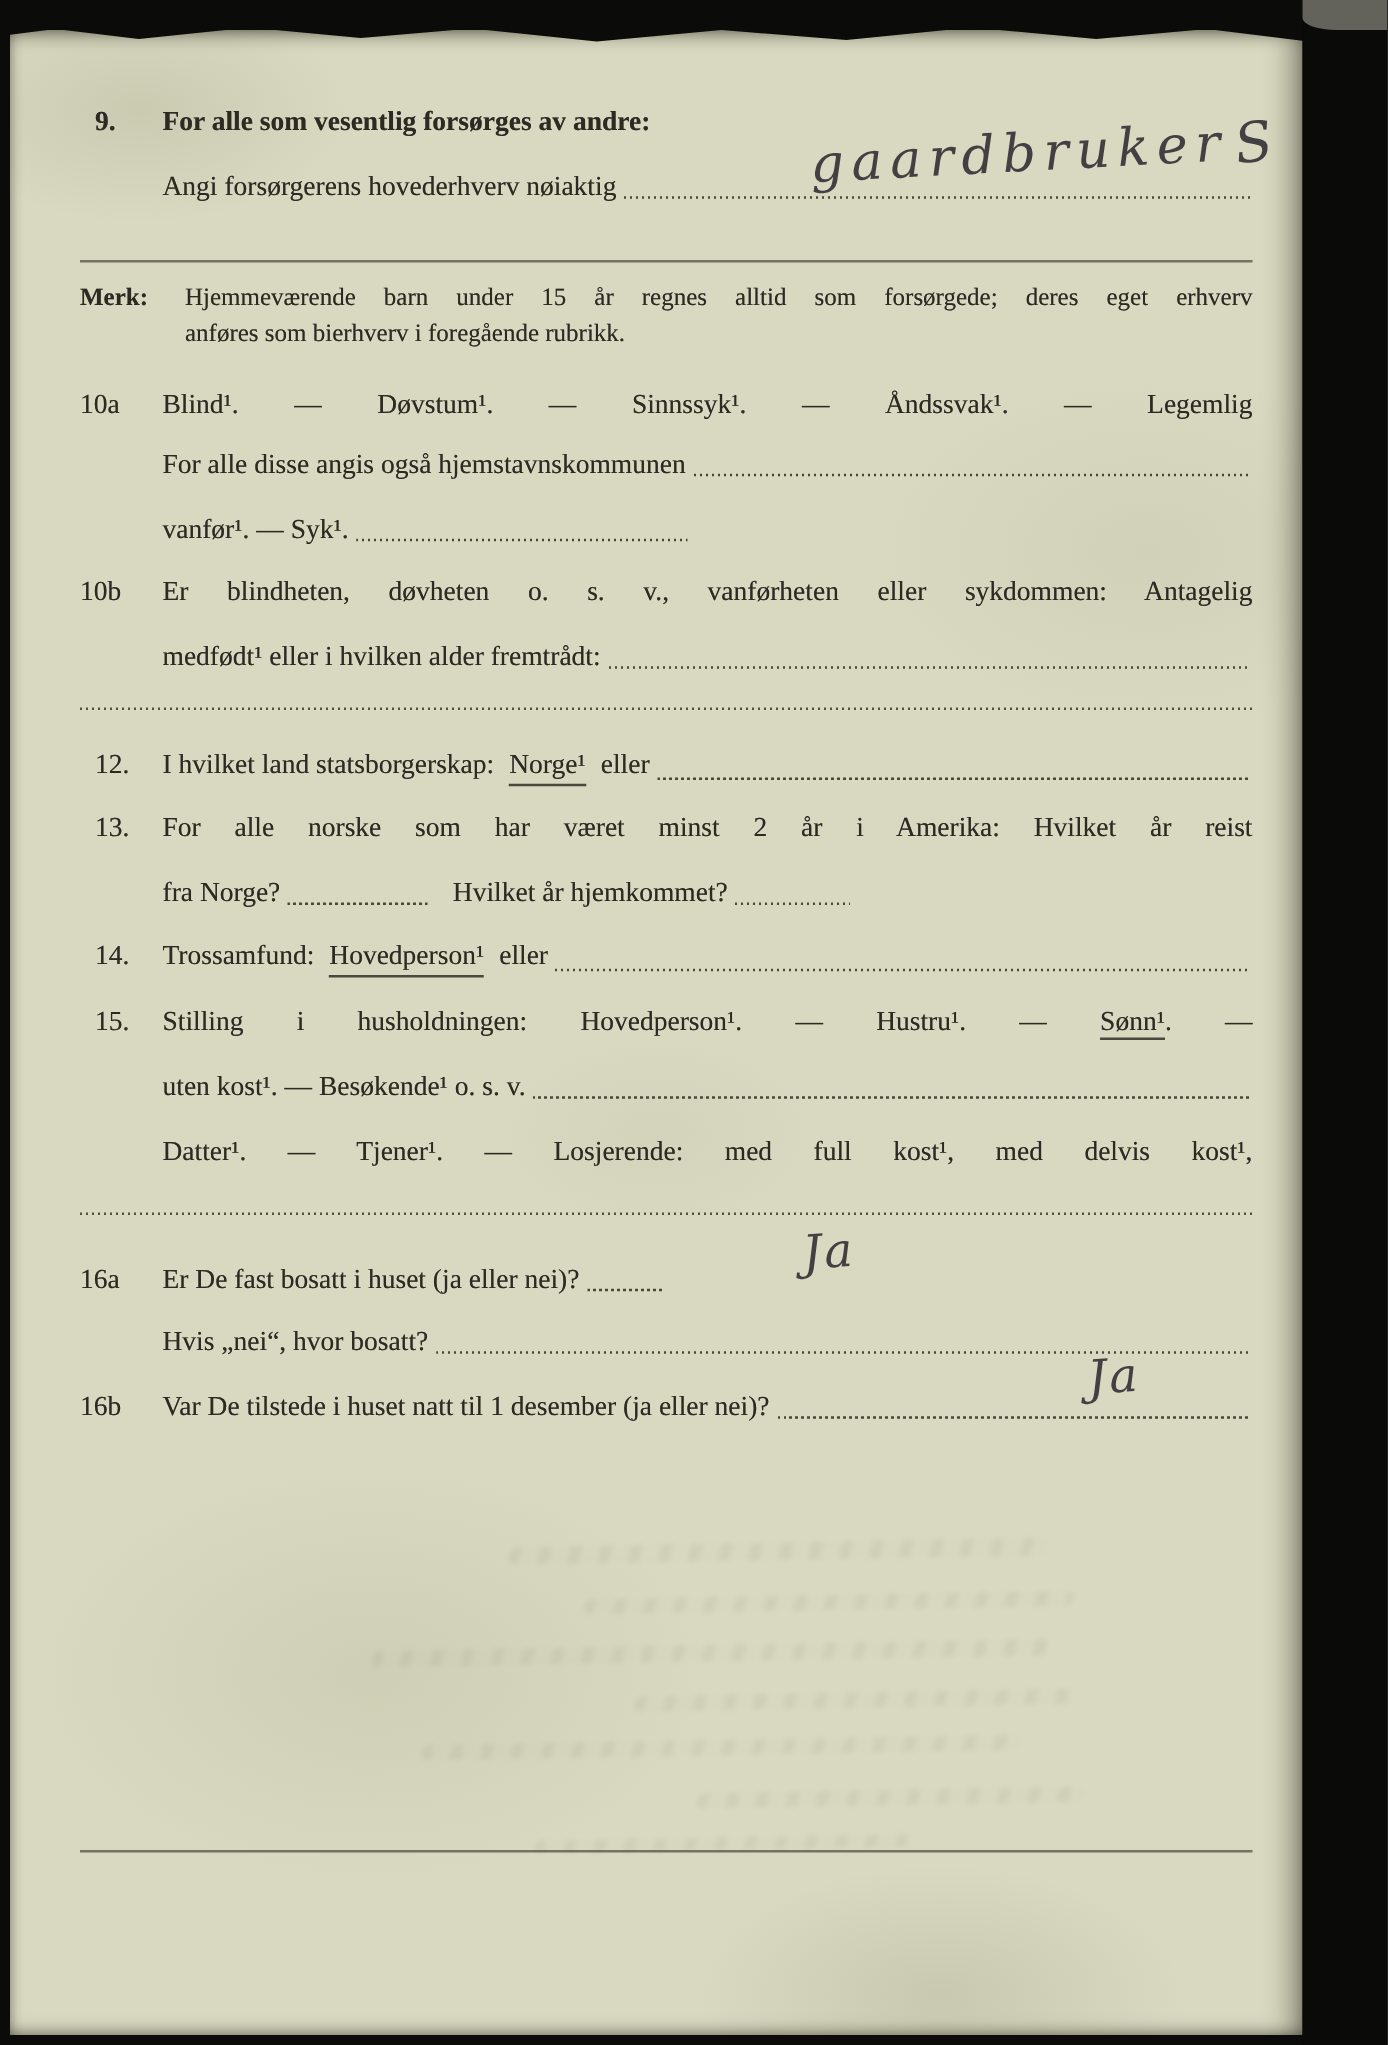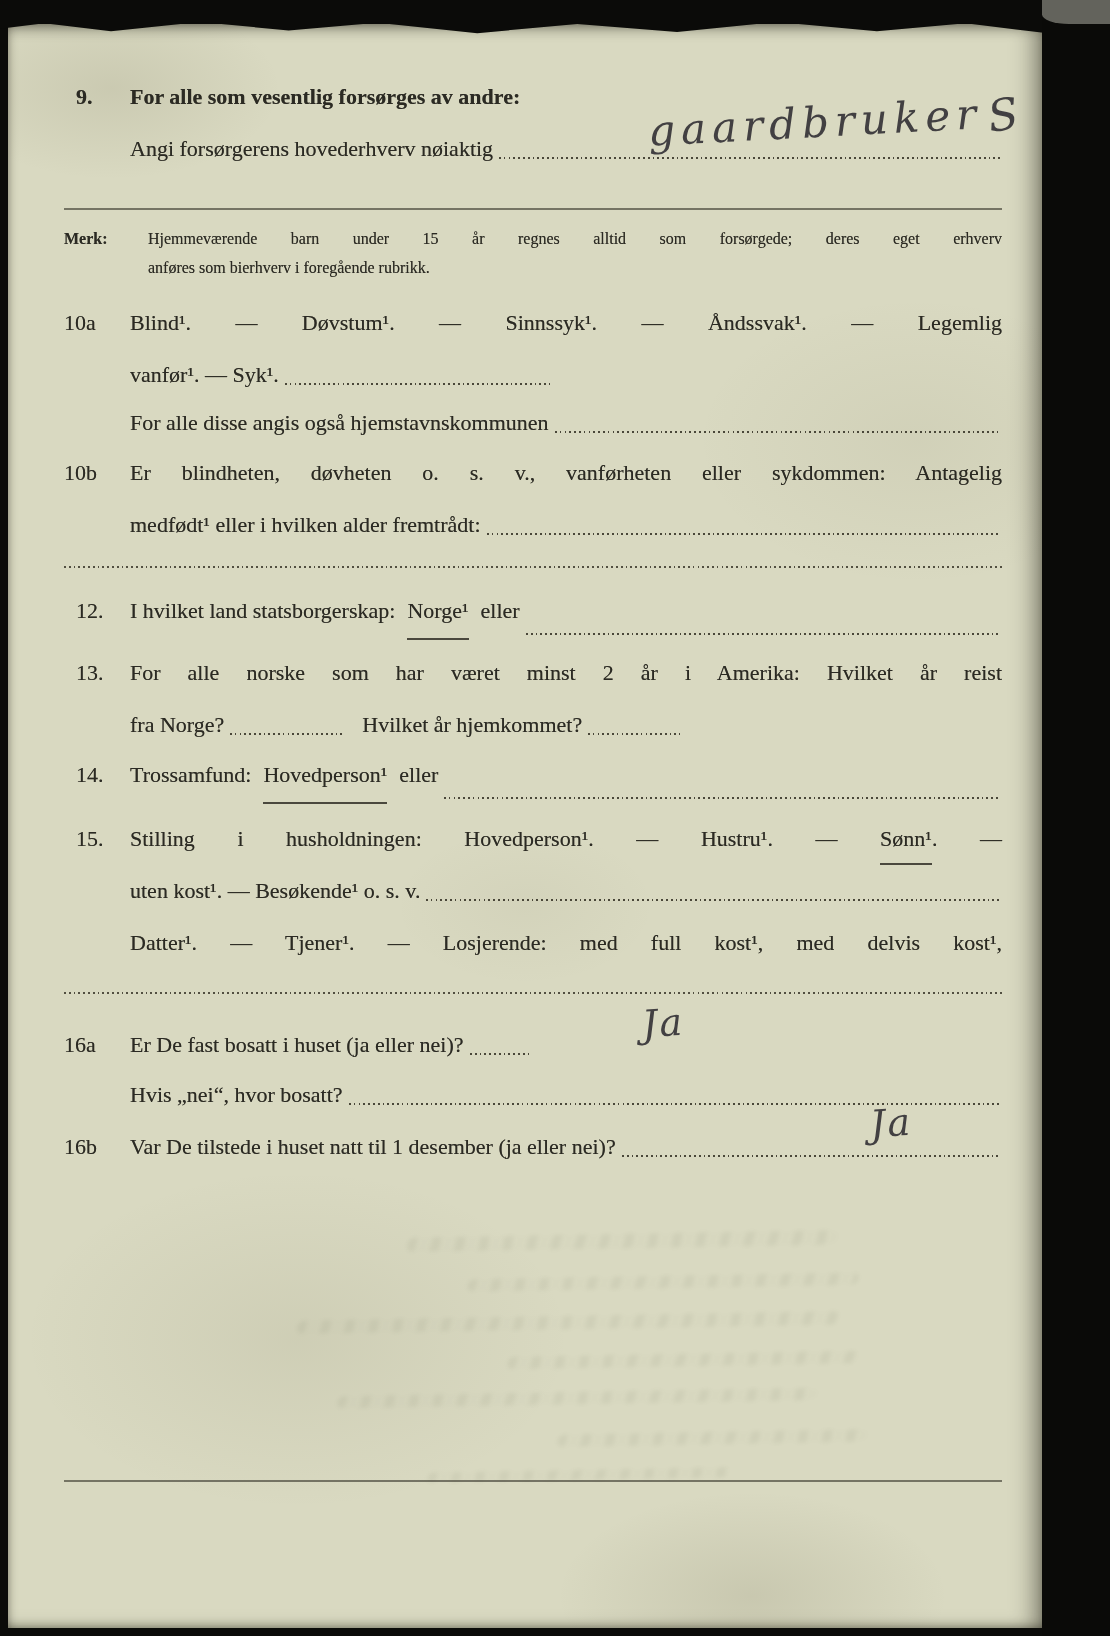--- a/index.html
+++ b/index.html
@@ -47,31 +47,31 @@
           background-image:repeating-linear-gradient(90deg, rgba(58,55,42,.9) 0 1.7px, transparent 1.7px 4.8px); }
   .fill.f265 { flex:0 0 265px; }
   .fill.f112 { flex:0 0 112px; }
   .fill.f92  { flex:0 0 92px; }
   .fill.f60  { flex:0 0 60px; }
   .spacer { flex:1 1 auto; }
   .gap { flex:0 0 18px; }
   .rule { position:relative; z-index:1; height:2px; background:rgba(50,48,38,.6); }
   .dotline { position:relative; z-index:1; height:2px;
              background-image:repeating-linear-gradient(90deg, rgba(58,55,42,.85) 0 1.7px, transparent 1.7px 4.8px); }
-  .u-hand { border-bottom:2px solid rgba(48,46,38,.85); padding-bottom:12px; }
+  .u-hand { border-bottom:2px solid rgba(48,46,38,.85); padding-bottom:1px; }
   .flexline .u-hand { margin:0 12px; flex:0 0 auto; }
 
   .hw { position:absolute; font-family:"DejaVu Serif",serif; font-style:italic;
         color:rgba(44,42,48,.88); white-space:nowrap; z-index:2; text-shadow:none; }
   .hw-occ      { left:518px; top:-26px; font-size:42px; letter-spacing:6px; transform:rotate(-3deg); }
   .hw-occ-mark { left:858px; top:-34px; font-size:44px; transform:rotate(-8deg); }
   .hw-ja-a { left:512px; top:-22px; font-size:38px; letter-spacing:2px; transform:rotate(-4deg); }
   .hw-ja-b { left:740px; top:-24px; font-size:38px; letter-spacing:2px; transform:rotate(-4deg); }
 
-  .merk { font-size:16px; line-height:29px; }
+  .merk { font-size:20px; line-height:29px; }
   .merk .num { flex:0 0 84px; }
 
   .footnote { position:absolute; left:56px; top:1456px; width:938px; z-index:1;
               font-size:19px; line-height:26px; color:#2b2a23; text-shadow:0 0 .5px rgba(43,42,35,.55); }
   .footnote .rule { margin-bottom:10px; }
   .fn-line { padding-left:34px; }
   .fn-marker { font-size:13px; vertical-align:6px; margin-right:10px; }
 
   .ghost { position:absolute; opacity:.12; filter:blur(2px); z-index:0; border-radius:6px;
            transform:skewX(-10deg) rotate(-1deg);
@@ -109,33 +109,33 @@
       <span class="body">
         <div class="just">Hjemmeværende barn under 15 år regnes alltid som forsørgede; deres eget erhverv</div>
         <div>anføres som bierhverv i foregående rubrikk.</div>
       </span>
     </div>
 
     <div class="row mt26">
       <span class="num">10a</span>
       <span class="body just">Blind¹. — Døvstum¹. — Sinnssyk¹. — Åndssvak¹. — Legemlig</span>
     </div>
+    <div class="row mt18">
+      <span class="num"></span>
+      <span class="body flexline">
+        <span>For alle disse angis også hjemstavnskommunen</span>
+        <span class="fill"></span>
+      </span>
+    </div>
     <div class="row mt22">
       <span class="num"></span>
       <span class="body flexline">
         <span>vanfør¹. — Syk¹.</span>
         <span class="fill f265"></span>
         <span class="spacer"></span>
-      </span>
-    </div>
-    <div class="row mt18">
-      <span class="num"></span>
-      <span class="body flexline">
-        <span>For alle disse angis også hjemstavnskommunen</span>
-        <span class="fill"></span>
       </span>
     </div>
 
     <div class="row mt20">
       <span class="num">10b</span>
       <span class="body just">Er blindheten, døvheten o. s. v., vanførheten eller sykdommen: Antagelig</span>
     </div>
     <div class="row mt22">
       <span class="num"></span>
       <span class="body flexline">

